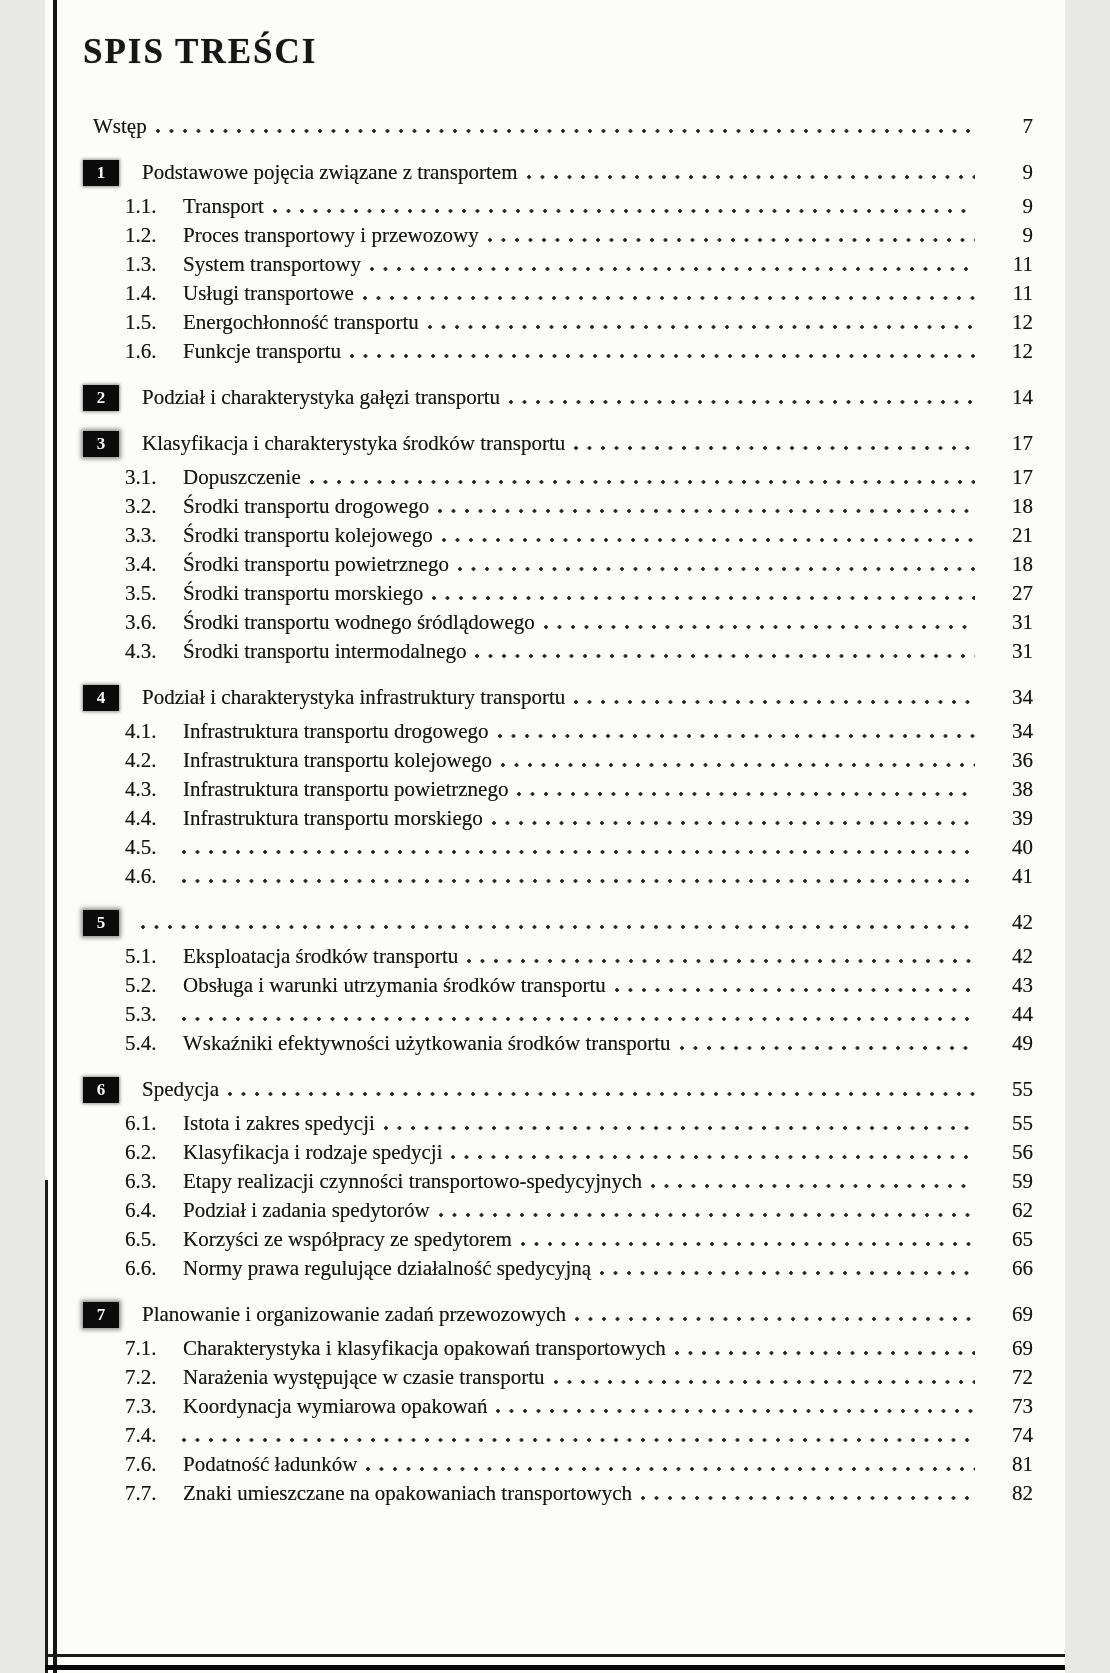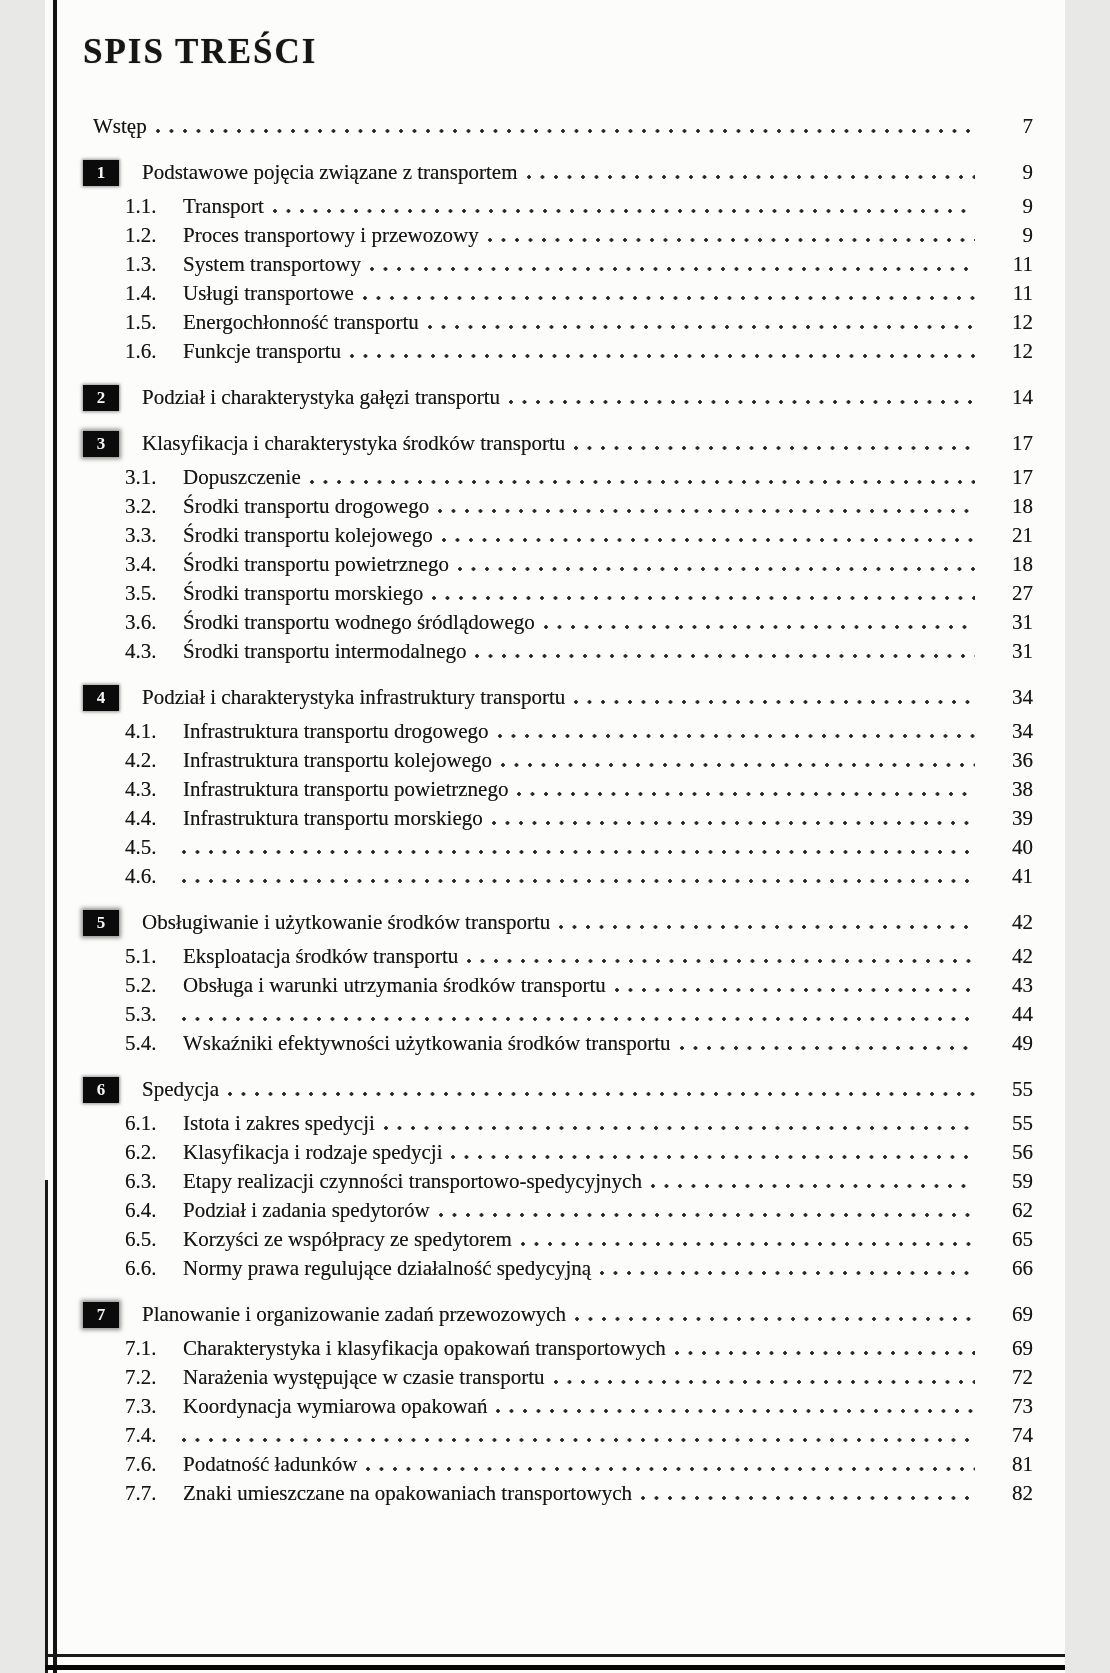--- a/index.html
+++ b/index.html
@@ -258,21 +258,20 @@
           <span class="leader"></span>
           <span class="pagenum">40</span>
         </div>
         <div class="row item-row">
           <span class="item-num">4.6.</span>
           <span class="leader"></span>
           <span class="pagenum">41</span>
         </div>
         <div class="row chapter-row fuzzy">
           <span class="numbox">5</span>
-          <span class="entry-label">Obsługiwanie i użytkowanie środków transportu</span>
           <span class="leader"></span>
           <span class="pagenum">42</span>
         </div>
         <div class="row item-row">
           <span class="item-num">5.1.</span>
           <span class="entry-label">Eksploatacja środków transportu</span>
           <span class="leader"></span>
           <span class="pagenum">42</span>
         </div>
         <div class="row item-row">

